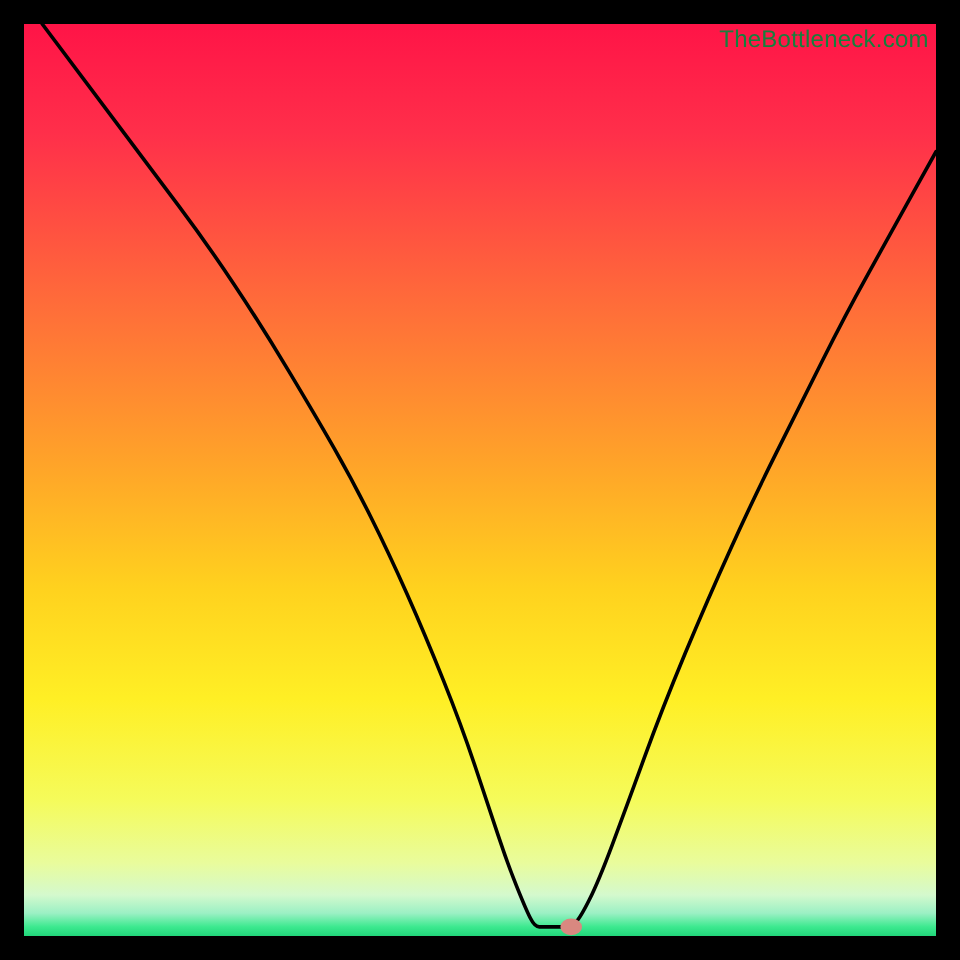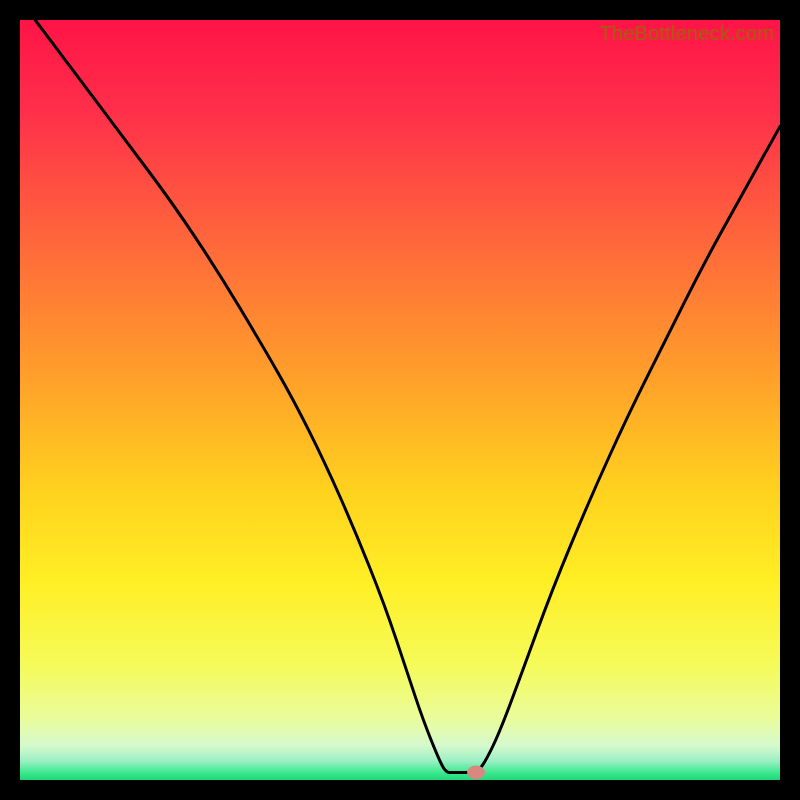--- a/index.html
+++ b/index.html
@@ -24,21 +24,21 @@
     left: 0;
     top: 0;
     width: 760px;
     height: 760px;
     overflow: hidden;
   }
   .watermark {
     position: absolute;
     top: 2px;
     right: 6px;
-    color: #a16207;
+    color: #15803d;
     font-size: 20px;
     font-weight: 500;
     letter-spacing: 0.2px;
     z-index: 5;
   }
   svg {
     display: block;
   }
 </style>
 </head>

